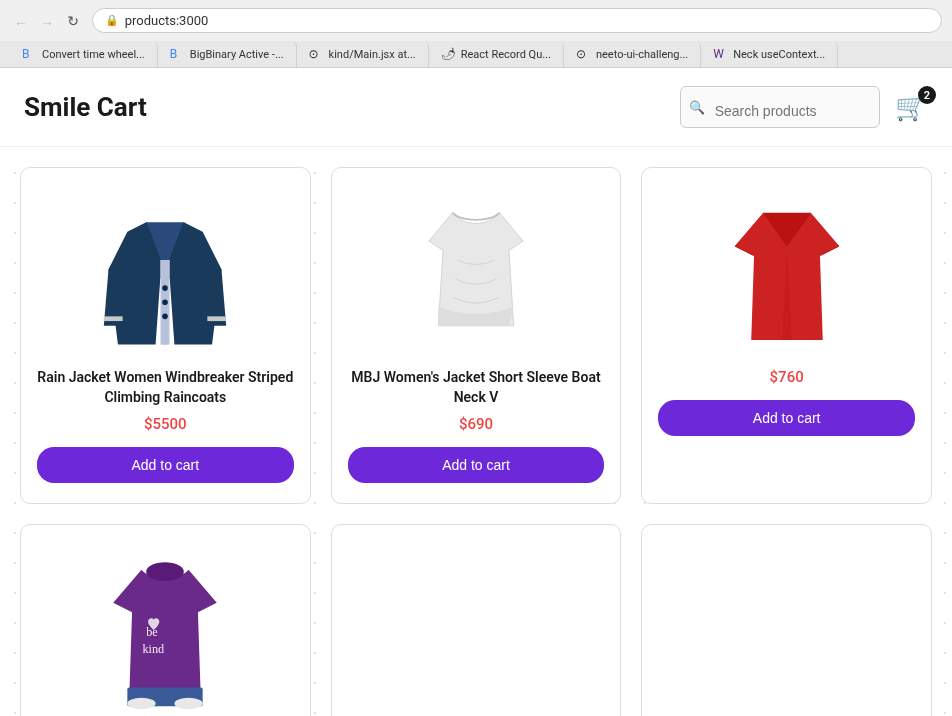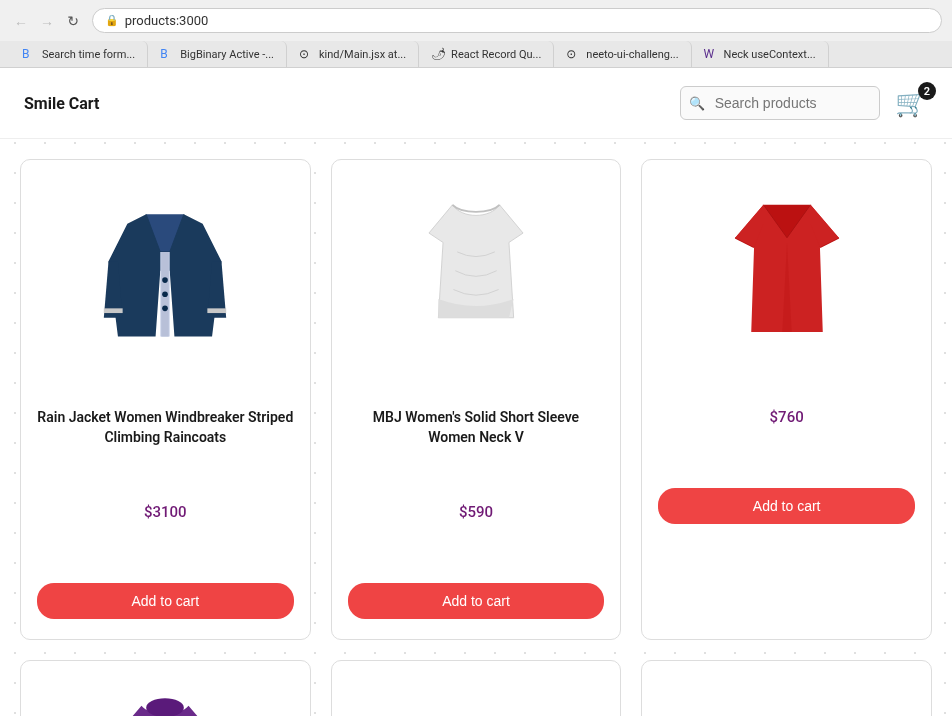--- a/index.html
+++ b/index.html
@@ -118,39 +118,39 @@
     .app-header {
       display: flex;
       align-items: center;
       justify-content: space-between;
       padding: 18px 24px;
       background: white;
       border-bottom: 1px solid #eee;
     }
 
     .app-title {
-      font-size: 16px;
+      font-size: 26px;
       font-weight: 700;
       color: #1a1a1a;
     }
 
     .header-right {
       display: flex;
       align-items: center;
       gap: 16px;
     }
 
     .search-wrapper {
       position: relative;
     }
 
     .search-input {
       border: 1px solid #ccc;
       border-radius: 6px;
-      padding: 8px 12px 8px 34px;
+      padding: 16px 12px 8px 34px;
       font-size: 14px;
       color: #555;
       width: 200px;
       outline: none;
       background: #fafafa;
     }
 
     .search-icon {
       position: absolute;
       left: 10px;
@@ -196,21 +196,20 @@
 
     .product-card {
       background: white;
       border: 1px solid #ddd;
       border-radius: 10px;
       overflow: hidden;
       display: flex;
       flex-direction: column;
       align-items: center;
       padding: 16px 16px 20px;
-      gap: 48px;
     }
 
     .product-image-container {
       width: 100%;
       height: 170px;
       display: flex;
       align-items: flex-end;
       justify-content: center;
       margin-bottom: 14px;
       overflow: hidden;
@@ -242,26 +241,26 @@
       font-weight: 600;
       text-align: center;
       color: #1a1a1a;
       margin-bottom: 8px;
       line-height: 1.4;
     }
 
     .product-price {
       font-size: 15px;
       font-weight: 500;
-      color: #701a75;
+      color: #ef4444;
       margin-bottom: 14px;
     }
 
     .add-to-cart-btn {
-      background: #ef4444;
+      background: #6d28d9;
       color: white;
       border: none;
       border-radius: 17px;
       padding: 10px 22px;
       font-size: 14px;
       font-weight: 500;
       cursor: pointer;
       width: 100%;
     }
 
@@ -284,21 +283,21 @@
       <button class="nav-btn">↻</button>
     </div>
     <div class="address-bar">
       <span class="address-bar-icon">🔒</span>
       <span>products:3000</span>
     </div>
   </div>
   <div class="browser-tabs">
     <div class="browser-tab">
       <span class="tab-favicon" style="color:#4285F4;">B</span>
-      <span class="tab-label">Search time form...</span>
+      <span class="tab-label">Convert time wheel...</span>
     </div>
     <div class="browser-tab">
       <span class="tab-favicon" style="color:#4285F4;">B</span>
       <span class="tab-label">BigBinary Active -...</span>
     </div>
     <div class="browser-tab">
       <span class="tab-favicon">⊙</span>
       <span class="tab-label">kind/Main.jsx at...</span>
     </div>
     <div class="browser-tab">
@@ -351,41 +350,41 @@
 
           <rect x="5" y="130" width="20" height="5" fill="#c8c8c8"></rect>
           <rect x="115" y="130" width="20" height="5" fill="#c8c8c8"></rect>
 
           <circle cx="70" cy="100" r="3" fill="#0a2a4c"></circle>
           <circle cx="70" cy="115" r="3" fill="#0a2a4c"></circle>
           <circle cx="70" cy="130" r="3" fill="#0a2a4c"></circle>
         </svg>
       </div>
       <p class="product-name">Rain Jacket Women Windbreaker Striped Climbing Raincoats</p>
-      <p class="product-price">$3100</p>
+      <p class="product-price">$5500</p>
       <button class="add-to-cart-btn">Add to cart</button>
     </div>
 
     <div class="product-card">
       <div class="product-image-container">
         <svg class="product-tshirt-white" viewBox="0 0 140 170" xmlns="http://www.w3.org/2000/svg">
 
           <path d="M45 20 L20 50 L35 60 L30 140 L110 140 L105 60 L120 50 L95 20 C85 35 55 35 45 20 Z" fill="#e8e8e8" stroke="#d0d0d0" stroke-width="1"></path>
 
           <path d="M45 20 C55 30 85 30 95 20" fill="none" stroke="#c0c0c0" stroke-width="2"></path>
 
           <path d="M50 70 Q70 80 90 70" fill="none" stroke="#d0d0d0" stroke-width="1"></path>
           <path d="M48 90 Q70 102 92 90" fill="none" stroke="#d0d0d0" stroke-width="1"></path>
           <path d="M46 110 Q70 122 94 110" fill="none" stroke="#d0d0d0" stroke-width="1"></path>
 
           <path d="M30 120 Q70 135 110 120 L105 140 L30 140 Z" fill="#ddd"></path>
         </svg>
       </div>
-      <p class="product-name">MBJ Women's Solid Short Sleeve Women Neck V</p>
-      <p class="product-price">$590</p>
+      <p class="product-name">MBJ Women's Jacket Short Sleeve Boat Neck V</p>
+      <p class="product-price">$690</p>
       <button class="add-to-cart-btn">Add to cart</button>
     </div>
 
     <div class="product-card">
       <div class="product-image-container">
         <svg class="product-tshirt-red" viewBox="0 0 140 170" xmlns="http://www.w3.org/2000/svg">
 
           <path d="M45 20 L15 55 L35 65 L32 155 L108 155 L105 65 L125 55 L95 20 C85 32 55 32 45 20 Z" fill="#cc2222"></path>
 
           <path d="M45 20 L70 55 L95 20" fill="#bb1111" stroke="#aa1111" stroke-width="1"></path>

